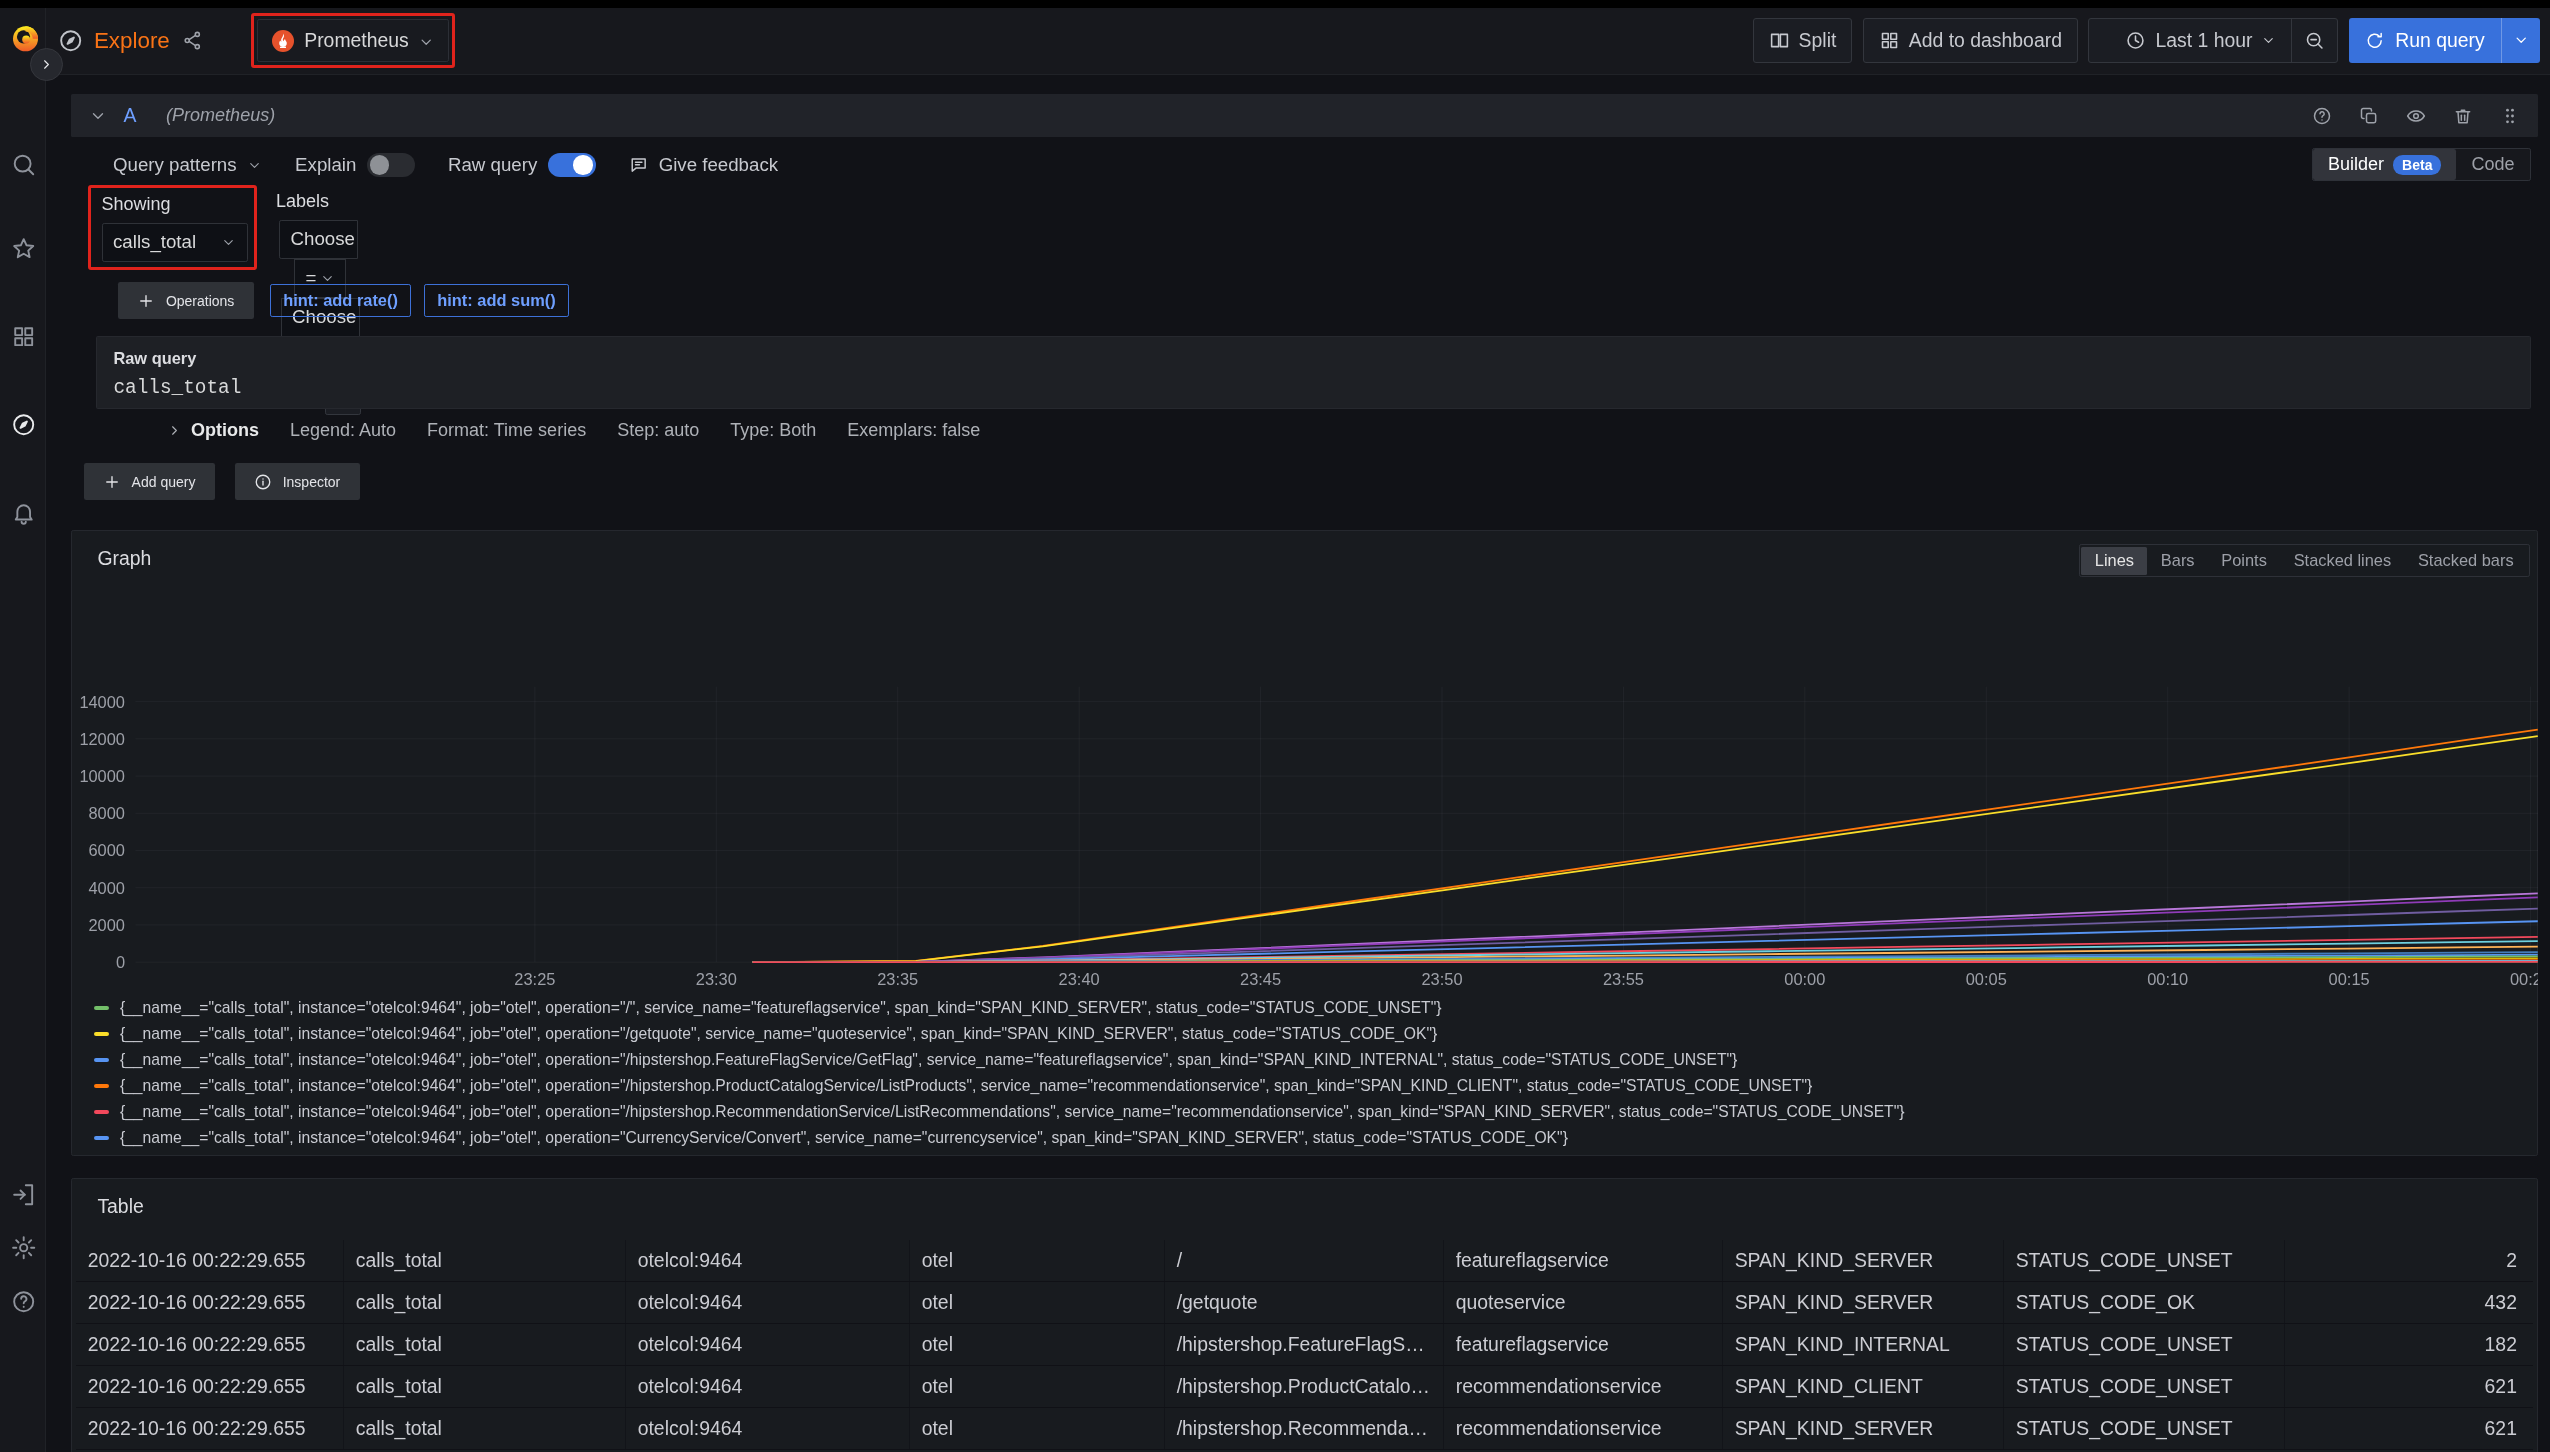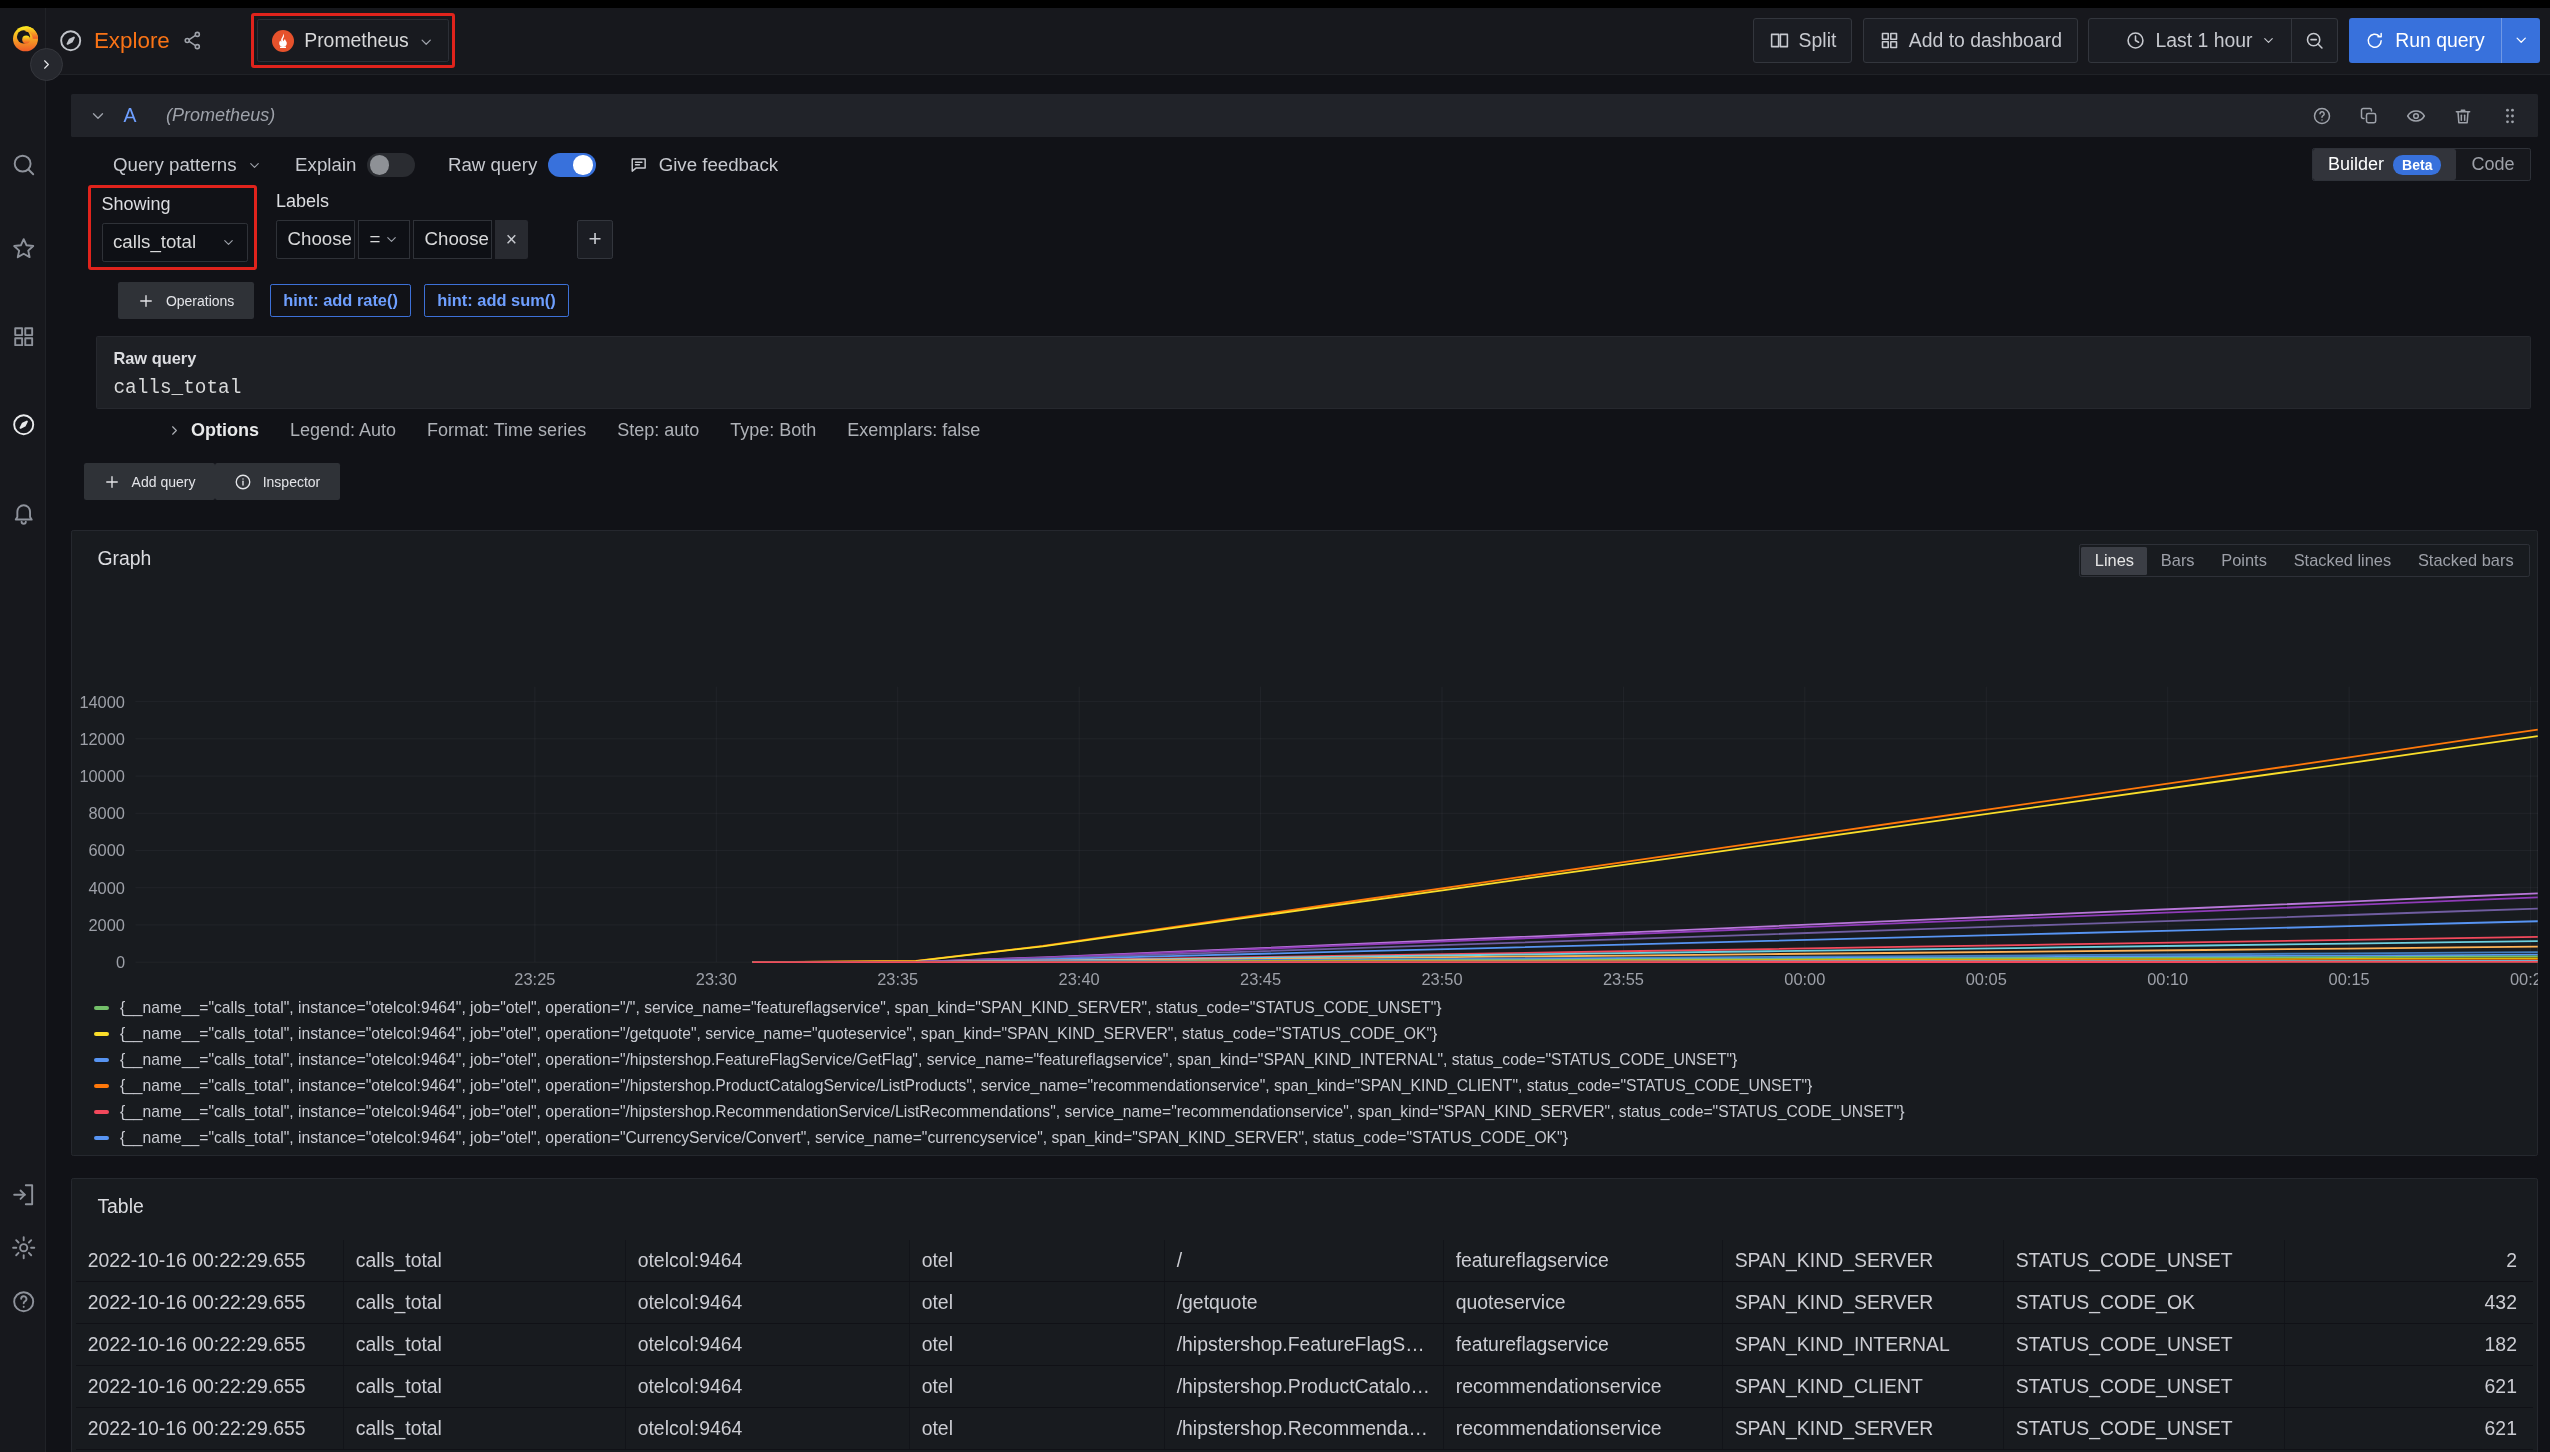--- a/index.html
+++ b/index.html
@@ -63,40 +63,40 @@
   .seg.active { background:#32343b; color:#fff; font-weight:500; border-radius:2.2px; }
   .beta { background:#3871dc; color:#fff; font-size:14px; font-weight:700; padding:2.2px 9px; border-radius:9.7px; }
   .metric-zone { top:185px; height:90px; }
   .metric-box { position:absolute; left:17px; top:0; width:169px; height:85px; padding:6px 10.5px; }
   .fld-label { font-size:18px; font-weight:500; color:#dcdde1; }
   .select { display:flex; align-items:center; justify-content:space-between; background:#0e1015;
     border:0.7px solid #2f3238; border-radius:2.2px; height:39px; padding:0 10.5px; font-size:18.7px;
     color:#d8d9da; cursor:pointer; margin-top:7.5px; }
   .select .chev { width:15px; height:15px; color:#9ea2aa; }
   .labels-zone { position:absolute; left:205px; top:6px; }
-  .labels-row { display:flex; align-items:center; margin-top:7.5px; }
+  .labels-row { display:flex; align-items:center; margin-top:7.5px;flex-direction:column; }
   .labels-row .select { margin-top:0; }
   .xbtn { width:33px; height:39px; background:#282a30; border:none; border-radius:0 2.2px 2.2px 0;
     color:#c7c9cf; font-size:19.4px; cursor:pointer; margin-left:3px; }
   .plusbtn { width:36px; height:39px; background:#1b1d23; border:0.7px solid #33363d; border-radius:2.2px;
     color:#c7c9cf; font-size:22.4px; cursor:pointer; margin-left:49px; }
   .ops-row { top:282px; display:flex; align-items:center; gap:16.4px; padding-left:47px; }
   .ops-btn { display:flex; align-items:center; gap:10.5px; height:37px; padding:0 19.4px; background:#2f3237;
     border:none; border-radius:2.2px; color:#e3e4e8; font-size:14px; font-weight:500; cursor:pointer; }
   .ops-btn svg { width:18px; height:18px; }
   .hint-btn { height:33px; padding:0 12px; background:transparent; border:0.7px solid #3d71d9; border-radius:2.2px;
     color:#6e9fff; font-size:16.4px; font-weight:700; cursor:pointer; }
   .raw-block { top:336px; left:96px !important; width:2435px !important; height:73px; background:#1e2025;
     border:0.7px solid #26282e; border-radius:1.5px; padding:12px 16.4px; }
   .raw-label { font-size:16.4px; font-weight:700; color:#dcdde1; }
   .raw-code { font-family:"Liberation Mono", monospace; font-size:19.4px; color:#d8d9da; margin-top:9px; }
   .options-row { top:420px; display:flex; align-items:center; gap:31px; padding-left:96px; font-size:18px; color:#aeb1b7; }
   .options-label { display:flex; align-items:center; gap:9px; color:#e8e9ea; font-weight:700; cursor:pointer; }
   .options-label .chev { width:15px; height:15px; color:#aeb1b7; }
-  .action-row { top:463px; display:flex; gap:0; padding-left:12.7px; }
+  .action-row { top:463px; display:flex; gap:20px; padding-left:12.7px; }
   
   .gpanel { top:530px; height:626px; background:#181b1f; border:0.7px solid #25282e; border-radius:2.2px; }
   .panel-title { position:absolute; left:25.4px; top:16.4px; font-size:19.4px; font-weight:500; color:#dcdde1; }
   .mode-group { position:absolute; right:7.5px; top:13.4px; display:flex; align-items:center;
     border:0.7px solid #2e3138; border-radius:2.2px; padding:1.5px; }
   .mode-btn { padding:4.5px 13.4px; font-size:16.4px; color:#9da0a8; background:transparent; border:none;
     border-radius:1.5px; cursor:pointer; font-weight:500; }
   .mode-btn.active { background:#3b3e45; color:#e5e5e5; }
   .warn { position:absolute; left:0; right:0; top:94px; display:flex; justify-content:center;
     align-items:center; gap:9px; font-size:19.4px; color:#d0d2d8; }

